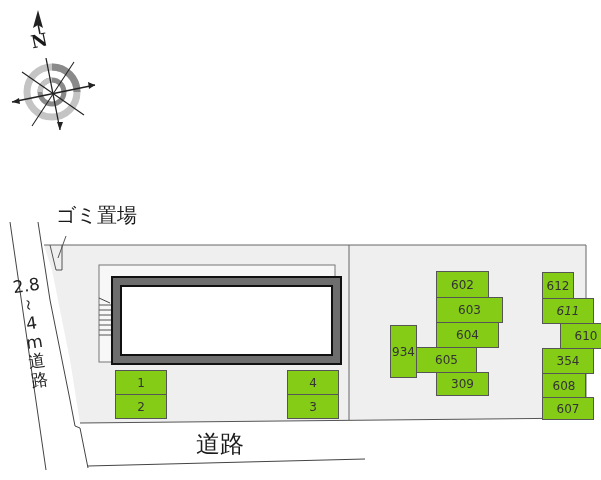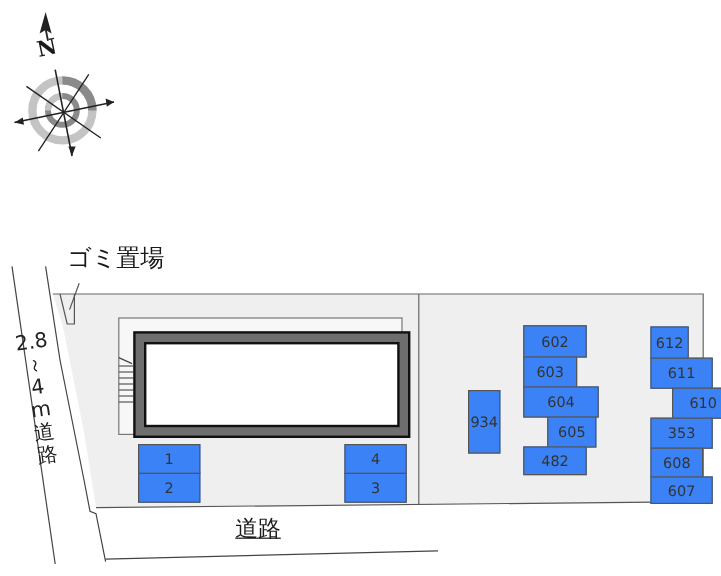--- a/index.html
+++ b/index.html
@@ -1,19 +1,19 @@
 <!DOCTYPE html>
 <html><head>
   <meta charset="utf-8">
   <style>
     html, body { margin: 0; padding: 0; background: #ffffff; }
     body { width: 601px; height: 480px; position: relative; overflow: hidden; font-family: "DejaVu Sans", sans-serif; color: #222; }
     svg.map { position: absolute; left: 0; top: 0; }
     .lbl { position: absolute; font-family: "DejaVu Sans", sans-serif; color: #1a1a1a; white-space: nowrap; }
-    .slot { position: absolute; background: #3b82f6; border: 1px solid #555; box-sizing: border-box; display: flex; align-items: center; justify-content: center; font-size: 12px; color: #333; font-family: "DejaVu Sans", sans-serif; }
+    .slot { position: absolute; background: #84cc16; border: 1px solid #555; box-sizing: border-box; display: flex; align-items: center; justify-content: center; font-size: 12px; color: #333; font-family: "DejaVu Sans", sans-serif; }
     .road-v { position: absolute; font-size: 17px; line-height: 19px; text-align: center; width: 22px; }
   </style>
 </head>
 <body>
 
 <svg class="map" width="601" height="480" viewBox="0 0 601 480">
 
   <g>
     <circle cx="52" cy="92" r="25" fill="none" stroke="#c4c4c4" stroke-width="7"></circle>
     <path d="M52 67 A25 25 0 0 1 77 92" fill="none" stroke="#8a8a8a" stroke-width="7"></path>
@@ -68,37 +68,37 @@
 
 <div class="road-v" style="left:22px; top:276px; transform:rotate(-8deg);">
   <div style="width:40px;margin-left:-9px;">2.8</div>
   <div style="transform:rotate(90deg);">～</div>
   <div>4</div>
   <div>m</div>
   <div>道</div>
   <div>路</div>
 </div>
 
-<div class="lbl" style="left:196px; top:428px; font-size:19px;text-decoration:underline;">道路</div>
+<div class="lbl" style="left:196px; top:428px; font-size:24px;">道路</div>
 
 <div>
   <div class="slot" style="left:115px; top:370px; width:52px; height:25px;">1</div>
   <div class="slot" style="left:115px; top:394px; width:52px; height:25px;">2</div>
   <div class="slot" style="left:287px; top:370px; width:52px; height:25px;">4</div>
   <div class="slot" style="left:287px; top:394px; width:52px; height:25px;">3</div>
 </div>
 
 <div>
   <div class="slot" style="left:390px; top:325px; width:27px; height:53px;">934</div>
 
   <div class="slot" style="left:436px; top:271px; width:53px; height:27px;">602</div>
-  <div class="slot" style="left:436px; top:297px; width:45px; height:26px;">603</div>
+  <div class="slot" style="left:436px; top:297px; width:67px; height:26px;">603</div>
   <div class="slot" style="left:436px; top:322px; width:63px; height:26px;">604</div>
-  <div class="slot" style="left:456px; top:347px; width:41px; height:26px;">605</div>
-  <div class="slot" style="left:436px; top:372px; width:53px; height:24px;">482</div>
+  <div class="slot" style="left:416px; top:347px; width:61px; height:26px;">605</div>
+  <div class="slot" style="left:436px; top:372px; width:53px; height:24px;">309</div>
 
   <div class="slot" style="left:542px; top:272px; width:32px; height:27px;">612</div>
-  <div class="slot" style="left:542px; top:298px; width:52px; height:26px;">611</div>
+  <div class="slot" style="left:542px; top:298px; width:52px; height:26px;font-style:italic;">611</div>
   <div class="slot" style="left:560px; top:323px; width:52px; height:26px;">610</div>
-  <div class="slot" style="left:542px; top:348px; width:52px; height:26px;">353</div>
+  <div class="slot" style="left:542px; top:348px; width:52px; height:26px;">354</div>
   <div class="slot" style="left:542px; top:373px; width:44px; height:25px;">608</div>
   <div class="slot" style="left:542px; top:397px; width:52px; height:23px;">607</div>
 </div>
 
 </body></html>

